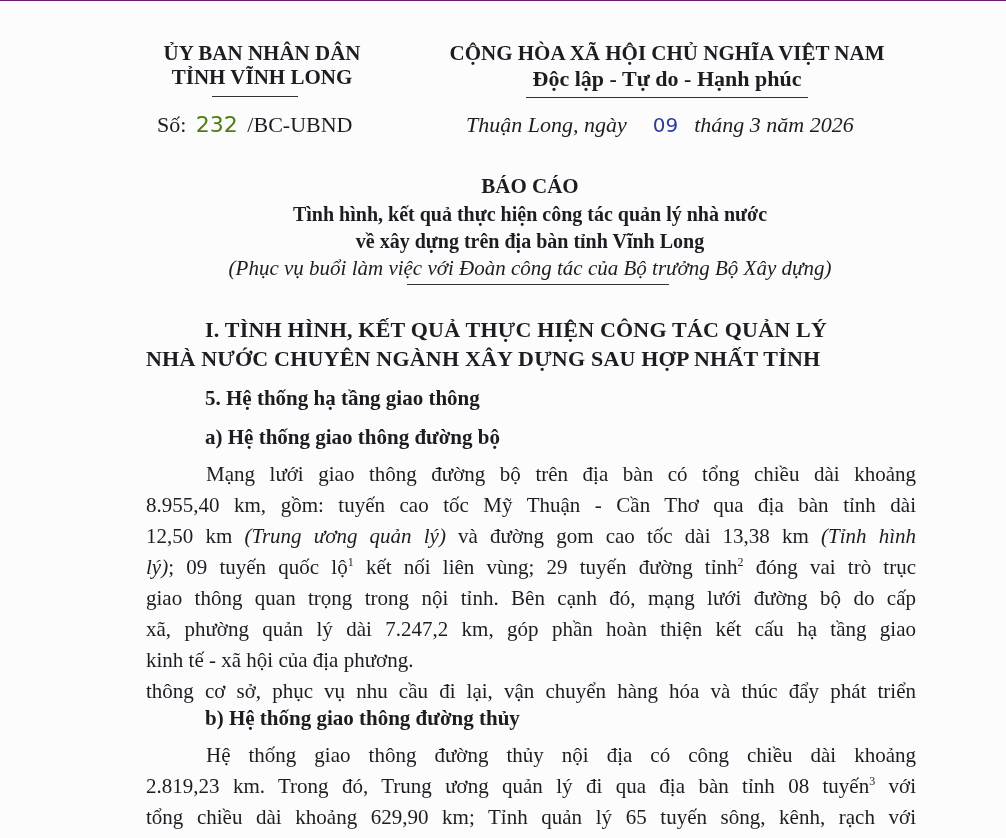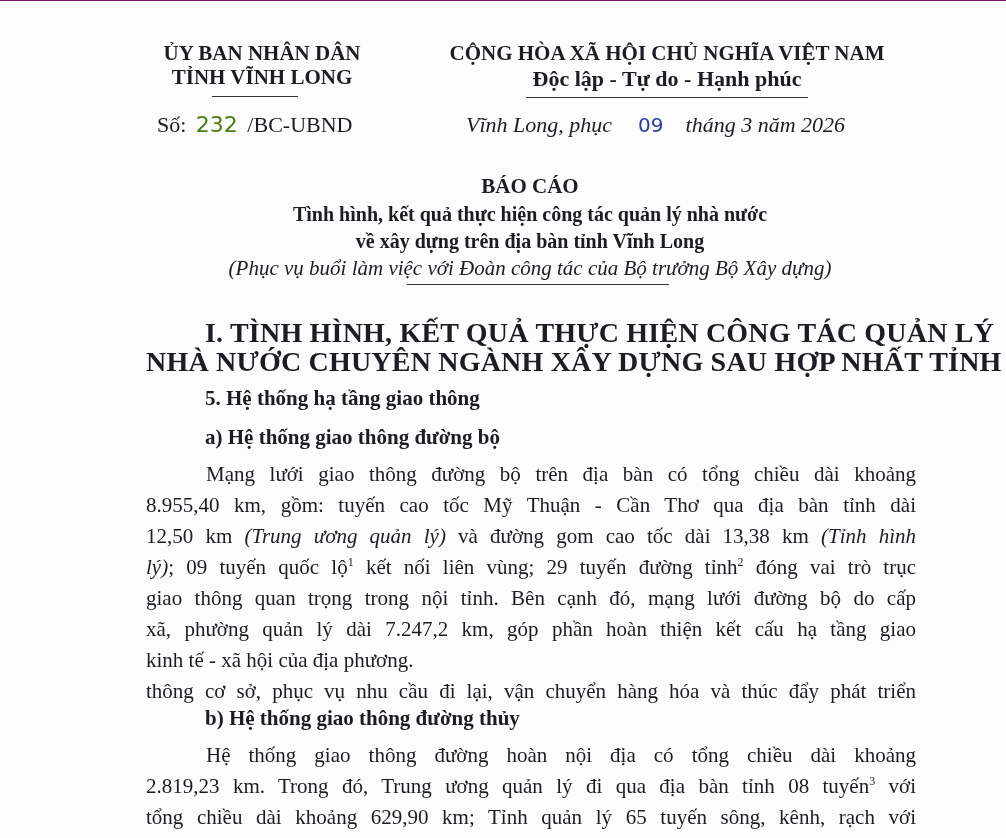--- a/index.html
+++ b/index.html
@@ -49,40 +49,40 @@
       left: 420px; width: 494px; text-align: center; font-weight: bold; font-size: 22px;
     }
     .motto-line {
       position: absolute; left: 526px; top: 96px; width: 282px; height: 1px; background: #333;
     }
     .place-date {
       left: 466px; top: 111px; font-style: italic; font-size: 22px;
     }
     .place-date .hand {
       font-family: "DejaVu Sans", sans-serif; font-style: normal; color: #2a3c9c;
-      font-size: 20px; margin: 0 22px 0 26px;
+      font-size: 20px; margin: 0 16px 0 26px;
     }
 
     
     .title {
       left: 0; width: 1060px; text-align: center; font-weight: bold; font-size: 21px;
     }
     .subtitle {
       left: 0; width: 1060px; text-align: center; font-weight: bold; font-size: 20px;
     }
     .subtitle-italic {
       left: 0; width: 1060px; text-align: center; font-style: italic; font-size: 21px;
     }
     .title-line {
       position: absolute; left: 407px; top: 283px; width: 262px; height: 1px; background: #333;
     }
 
     
     .h1 {
-      font-weight: bold; font-size: 28px; letter-spacing: 0.2px;
+      font-weight: bold; font-size: 22px; letter-spacing: 0.2px;
     }
     .h2 {
       font-weight: bold; font-size: 21px;
     }
     .para {
       left: 146px; width: 770px; font-size: 21px; line-height: 31px; white-space: normal;
       text-align: justify;
     }
     .line {
       display: block; text-align: justify; text-align-last: justify; height: 31px;
@@ -102,21 +102,21 @@
   <div class="abs docno">
     <span>Số:</span>
     <span class="hand">232</span>
     <span>/BC-UBND</span>
   </div>
 
   <div class="abs motto" style="top:65px;">Độc lập - Tự do - Hạnh phúc</div>
   <div class="abs nation" style="top:40px;">CỘNG HÒA XÃ HỘI CHỦ NGHĨA VIỆT NAM</div>
   <div class="motto-line"></div>
   <div class="abs place-date">
-    <span>Vĩnh Long, phục</span><span class="hand">09</span><span>tháng 3 năm 2026</span>
+    <span>Thuận Long, ngày</span><span class="hand">09</span><span>tháng 3 năm 2026</span>
   </div>
 
   <div class="abs title" style="top:173px;">BÁO CÁO</div>
   <div class="abs subtitle" style="top:202px;">Tình hình, kết quả thực hiện công tác quản lý nhà nước</div>
   <div class="abs subtitle" style="top:229px;">về xây dựng trên địa bàn tỉnh Vĩnh Long</div>
   <div class="abs subtitle-italic" style="top:255px;">(Phục vụ buổi làm việc với Đoàn công tác của Bộ trưởng Bộ Xây dựng)</div>
   <div class="title-line"></div>
 
   <div class="abs h1" style="left:205px; top:316px;">I. TÌNH HÌNH, KẾT QUẢ THỰC HIỆN CÔNG TÁC QUẢN LÝ</div>
   <div class="abs h1" style="left:146px; top:345px;">NHÀ NƯỚC CHUYÊN NGÀNH XÂY DỰNG SAU HỢP NHẤT TỈNH</div>
@@ -136,19 +136,19 @@
     <span class="line"><i>lý)</i><span>; 09 tuyến quốc lộ</span><sup>1</sup><span> kết nối liên vùng; 29 tuyến đường tỉnh</span><sup>2</sup><span> đóng vai trò trục</span></span>
     <span class="line">giao thông quan trọng trong nội tỉnh. Bên cạnh đó, mạng lưới đường bộ do cấp</span>
     <span class="line">xã, phường quản lý dài 7.247,2 km, góp phần hoàn thiện kết cấu hạ tầng giao</span>
     <span class="line last">kinh tế - xã hội của địa phương.</span>
     <span class="line">thông cơ sở, phục vụ nhu cầu đi lại, vận chuyển hàng hóa và thúc đẩy phát triển</span>
   </div>
 
   <div class="abs h2" style="left:205px; top:705px;">b) Hệ thống giao thông đường thủy</div>
 
   <div class="abs para" style="top:739px;">
-    <span class="line indent">Hệ thống giao thông đường hoàn nội địa có tổng chiều dài khoảng</span>
+    <span class="line indent">Hệ thống giao thông đường thủy nội địa có công chiều dài khoảng</span>
     <span class="line"><span>2.819,23 km. Trong đó, Trung ương quản lý đi qua địa bàn tỉnh 08 tuyến</span><sup>3</sup><span> với</span></span>
     <span class="line">tổng chiều dài khoảng 629,90 km; Tỉnh quản lý 65 tuyến sông, kênh, rạch với</span>
     <span class="line">tổng chiều dài khoảng 643,01 km, hệ thống giao thông đường thủy nội đồng cấp xã</span>
   </div>
 
 </div>
 
 </body></html>

